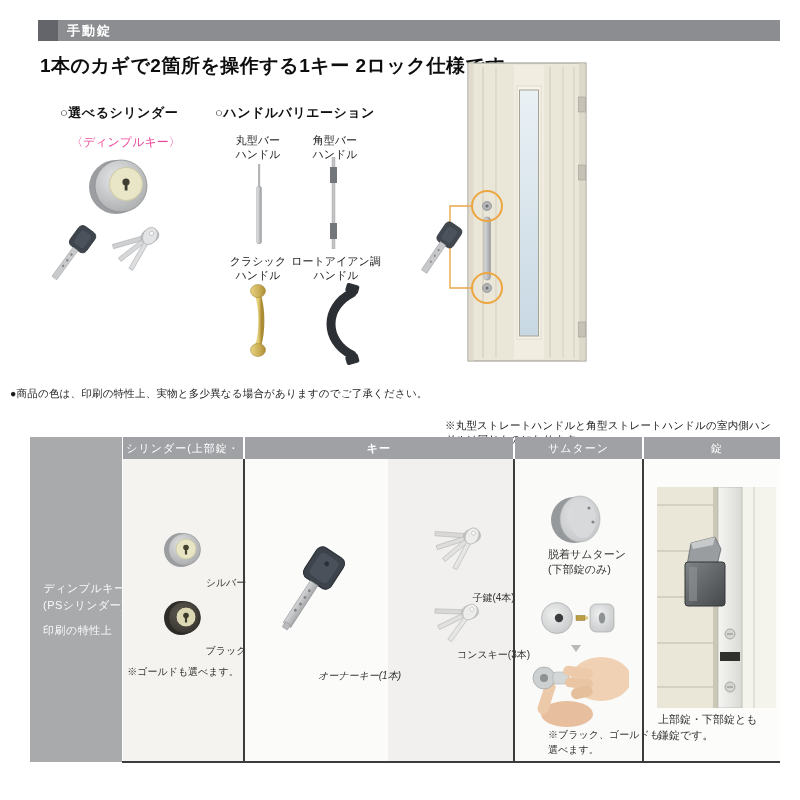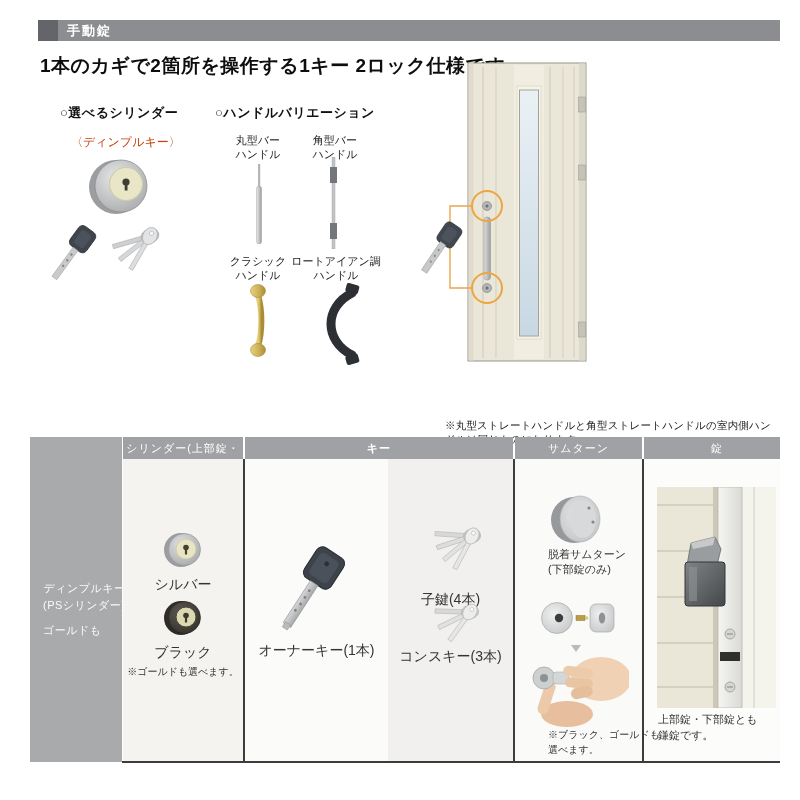--- a/index.html
+++ b/index.html
@@ -5,25 +5,25 @@
   html,body{margin:0;padding:0;background:#fff;}
   .page{position:relative;width:780px;height:800px;background:#ffffff;
         font-family:"Liberation Sans",sans-serif;overflow:hidden;color:#1a1a1a;}
   .abs{position:absolute;}
   .pre{white-space:pre-line;}
   .headerbar{display:flex;align-items:stretch;background:#8b8d90;}
   .headerbar .block{width:20px;background:#63656a;}
   .headerbar .title{color:#ffffff;font-size:13px;font-weight:bold;line-height:21px;padding-left:9px;letter-spacing:2px;}
   .headline{font-size:19px;font-weight:bold;color:#0d0d0d;letter-spacing:0.5px;}
   .sechead{font-size:13px;font-weight:bold;color:#111;letter-spacing:0.5px;}
-  .sublabel{font-size:12px;color:#c2410c;}
+  .sublabel{font-size:12px;color:#ec4899;}
   .hlabel{font-size:11px;line-height:1.3;text-align:center;color:#222;}
   .note{font-size:10.5px;color:#1c1c1c;letter-spacing:0.2px;}
   .th{background:#9fa1a4;color:#ffffff;font-size:11px;text-align:center;line-height:22px;height:22px;letter-spacing:1px;}
-  .cellcap{font-size:14px;color:#333;text-align:center;}
+  .cellcap{font-size:10px;color:#333;text-align:center;margin-left:43px;}
   .cellnote{font-size:10px;color:#333;}
   .sidetext{font-size:11px;color:#fafafa;line-height:1.5;letter-spacing:0.5px;text-align:right;}
   .vline{background:#3c3c3c;width:2px;}
   .tri{width:0;height:0;border-left:5px solid transparent;border-right:5px solid transparent;border-top:7px solid #b8babc;}
 </style>
 </head>
 <body>
 
 <div class="page">
 
@@ -164,26 +164,27 @@
     <g transform="translate(22,190) rotate(34)">
       <rect x="-9" y="-24" width="19" height="23" rx="4.5" fill="#40474f" stroke="#2d3238" stroke-width="0.6"></rect>
       <rect x="-5" y="-20" width="11" height="15" rx="3" fill="#4c535c"></rect>
       <rect x="-3.2" y="-2" width="6.4" height="34" fill="#c7c8ca" stroke="#97989a" stroke-width="0.5"></rect>
       <circle cx="0" cy="6" r="1.1" fill="#8e8f91"></circle>
         <circle cx="0" cy="13" r="1.1" fill="#8e8f91"></circle>
         <circle cx="0" cy="20" r="1.1" fill="#8e8f91"></circle>
     </g>
   </svg>
 
+  <div class="abs note" style="left:10px;top:387px;">●商品の色は、印刷の特性上、実物と多少異なる場合がありますのでご了承ください。</div>
   <div class="abs note" style="left:445px;top:419px;">※丸型ストレートハンドルと角型ストレートハンドルの室内側ハンドルは同じものになります。</div>
 
   <div class="abs" style="left:30px;top:437px;width:92px;height:325px;background:#a8aaac;"></div>
   <div class="abs sidetext pre" style="left:43px;top:580px;">ディンプルキー
 (PSシリンダー)</div>
-  <div class="abs sidetext" style="left:43px;top:622px;">ゴールドも</div>
+  <div class="abs sidetext" style="left:43px;top:622px;">印刷の特性上</div>
 
   <div class="abs th" style="left:123px;top:437px;width:120px;">シリンダー(上部錠・下部錠)</div>
   <div class="abs th" style="left:245px;top:437px;width:268px;font-weight:bold;">キー</div>
   <div class="abs th" style="left:515px;top:437px;width:127px;">サムターン</div>
   <div class="abs th" style="left:644px;top:437px;width:146px;">錠</div>
 
   <div class="abs" style="left:123px;top:459px;width:120px;height:303px;background:#f4f3f0;"></div>
   <div class="abs" style="left:245px;top:459px;width:143px;height:303px;background:#fbfbfa;"></div>
   <div class="abs" style="left:388px;top:459px;width:125px;height:303px;background:#f1f0ee;"></div>
   <div class="abs" style="left:515px;top:459px;width:127px;height:303px;background:#fafaf8;"></div>
@@ -237,21 +238,21 @@
       <rect x="-11" y="-13" width="22" height="26" rx="4.5" fill="#4a515a"></rect>
       <circle cx="0" cy="-5" r="2.4" fill="#2b3036"></circle>
       <rect x="-4.5" y="18" width="9" height="50" fill="url(#okshaft)" stroke="#8f9092" stroke-width="0.6"></rect>
       <rect x="-3" y="66" width="6" height="6" fill="#b9babc" stroke="#8f9092" stroke-width="0.5"></rect>
       <circle cx="0" cy="27" r="1.4" fill="#7e7f81"></circle>
         <circle cx="0" cy="35" r="1.4" fill="#7e7f81"></circle>
       <circle cx="0" cy="43" r="1.4" fill="#7e7f81"></circle>
         <circle cx="-1" cy="51" r="1.4" fill="#7e7f81"></circle>
     </g>
   </svg>
-  <div class="abs cellcap" style="left:245px;top:642px;width:143px;">オーナーキー(1本)</div>
+  <div class="abs cellcap" style="left:245px;top:669px;width:143px;font-style:italic;">オーナーキー(1本)</div>
 
   <svg class="abs" style="left:412px;top:520px;" width="82" height="70" viewBox="0 0 82 70">
     <g transform="translate(60,16)">
       <g transform="rotate(94)">
           <rect x="-2" y="7" width="4.4" height="30" fill="#d8d8d6" stroke="#adadab" stroke-width="0.5"></rect>
           <ellipse cx="0" cy="0" rx="6.5" ry="8.5" fill="#dededc" stroke="#adadab" stroke-width="0.6"></ellipse>
           <circle cx="0" cy="-3.2" r="2" fill="#f6f6f6" stroke="#adadab" stroke-width="0.5"></circle>
         </g>
       <g transform="rotate(72)">
           <rect x="-2" y="7" width="4.4" height="30" fill="#dddddb" stroke="#adadab" stroke-width="0.5"></rect>

